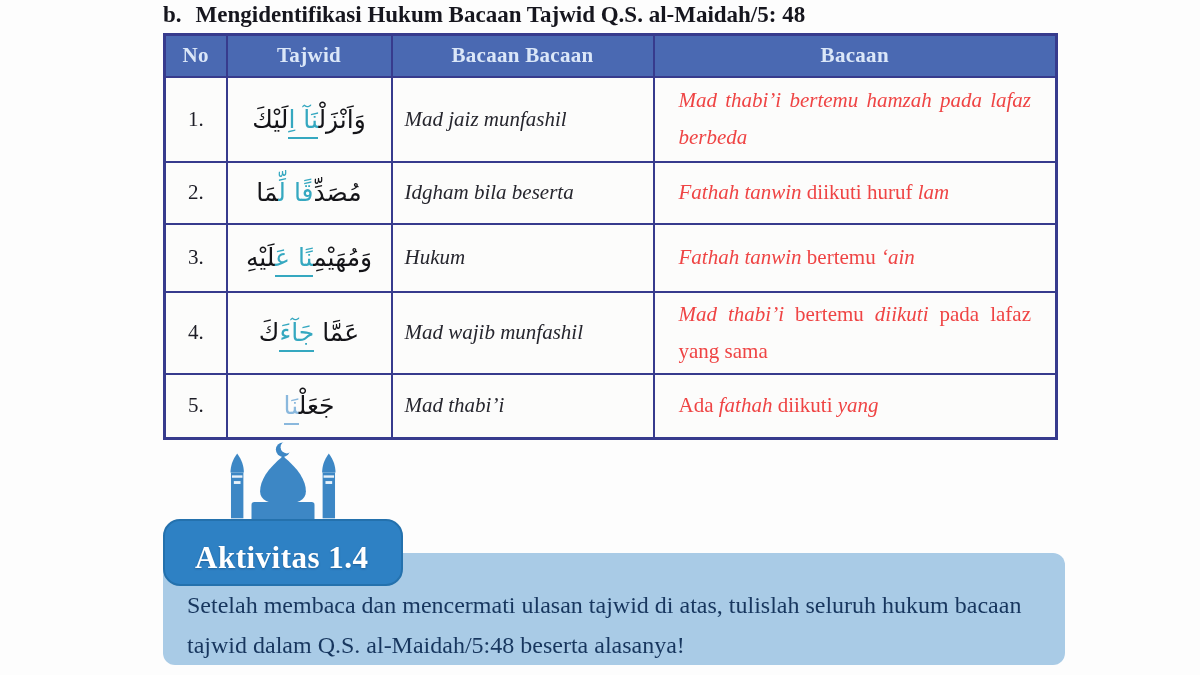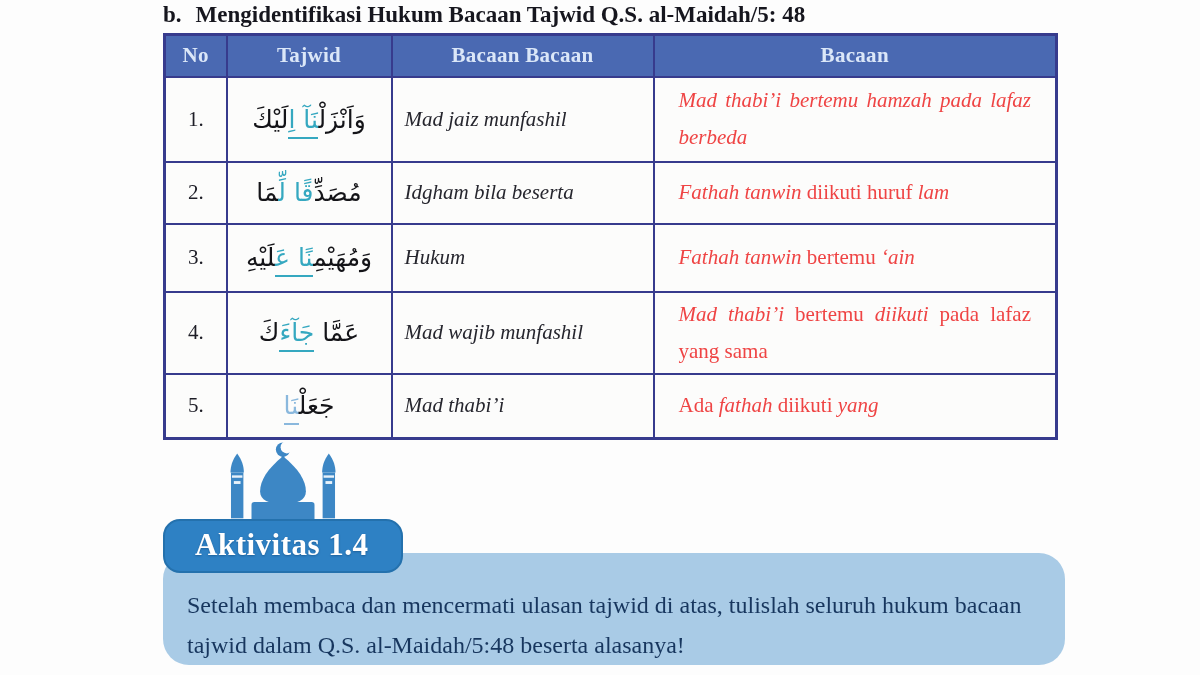--- a/index.html
+++ b/index.html
@@ -57,27 +57,27 @@
     font-size:21px; color:#ef4444; padding:2px 24px;
     text-align:justify; line-height:37px;
   }
   td.alasan-cell .it{ font-style:italic; }
   .mosque{ position:absolute; left:220px; top:441px; width:126px; height:84px; }
   .activity-badge{
     position:absolute; left:163px; top:519px; z-index:3;
     background:var(--badge-bg); border:2px solid var(--badge-border);
     border-radius:17px; color:#ffffff;
     font-size:31px; font-weight:bold; letter-spacing:.5px;
-    padding:6px 32px 8px 30px;
+    padding:19px 32px 8px 30px;
     text-shadow:0 1px 2px rgba(0,40,80,.35);
   }
   .activity-panel{
     position:absolute; left:163px; top:553px; z-index:2;
     width:902px; height:112px;
-    background:var(--panel-bg); border-radius:26px;
+    background:var(--panel-bg); border-radius:12px;
     color:var(--panel-text);
     font-size:24px; line-height:40px;
     padding:32px 40px 0 24px;
   }
 </style>
 </head>
 <body>
 
 <div class="title-row">
   <span>b.</span>

